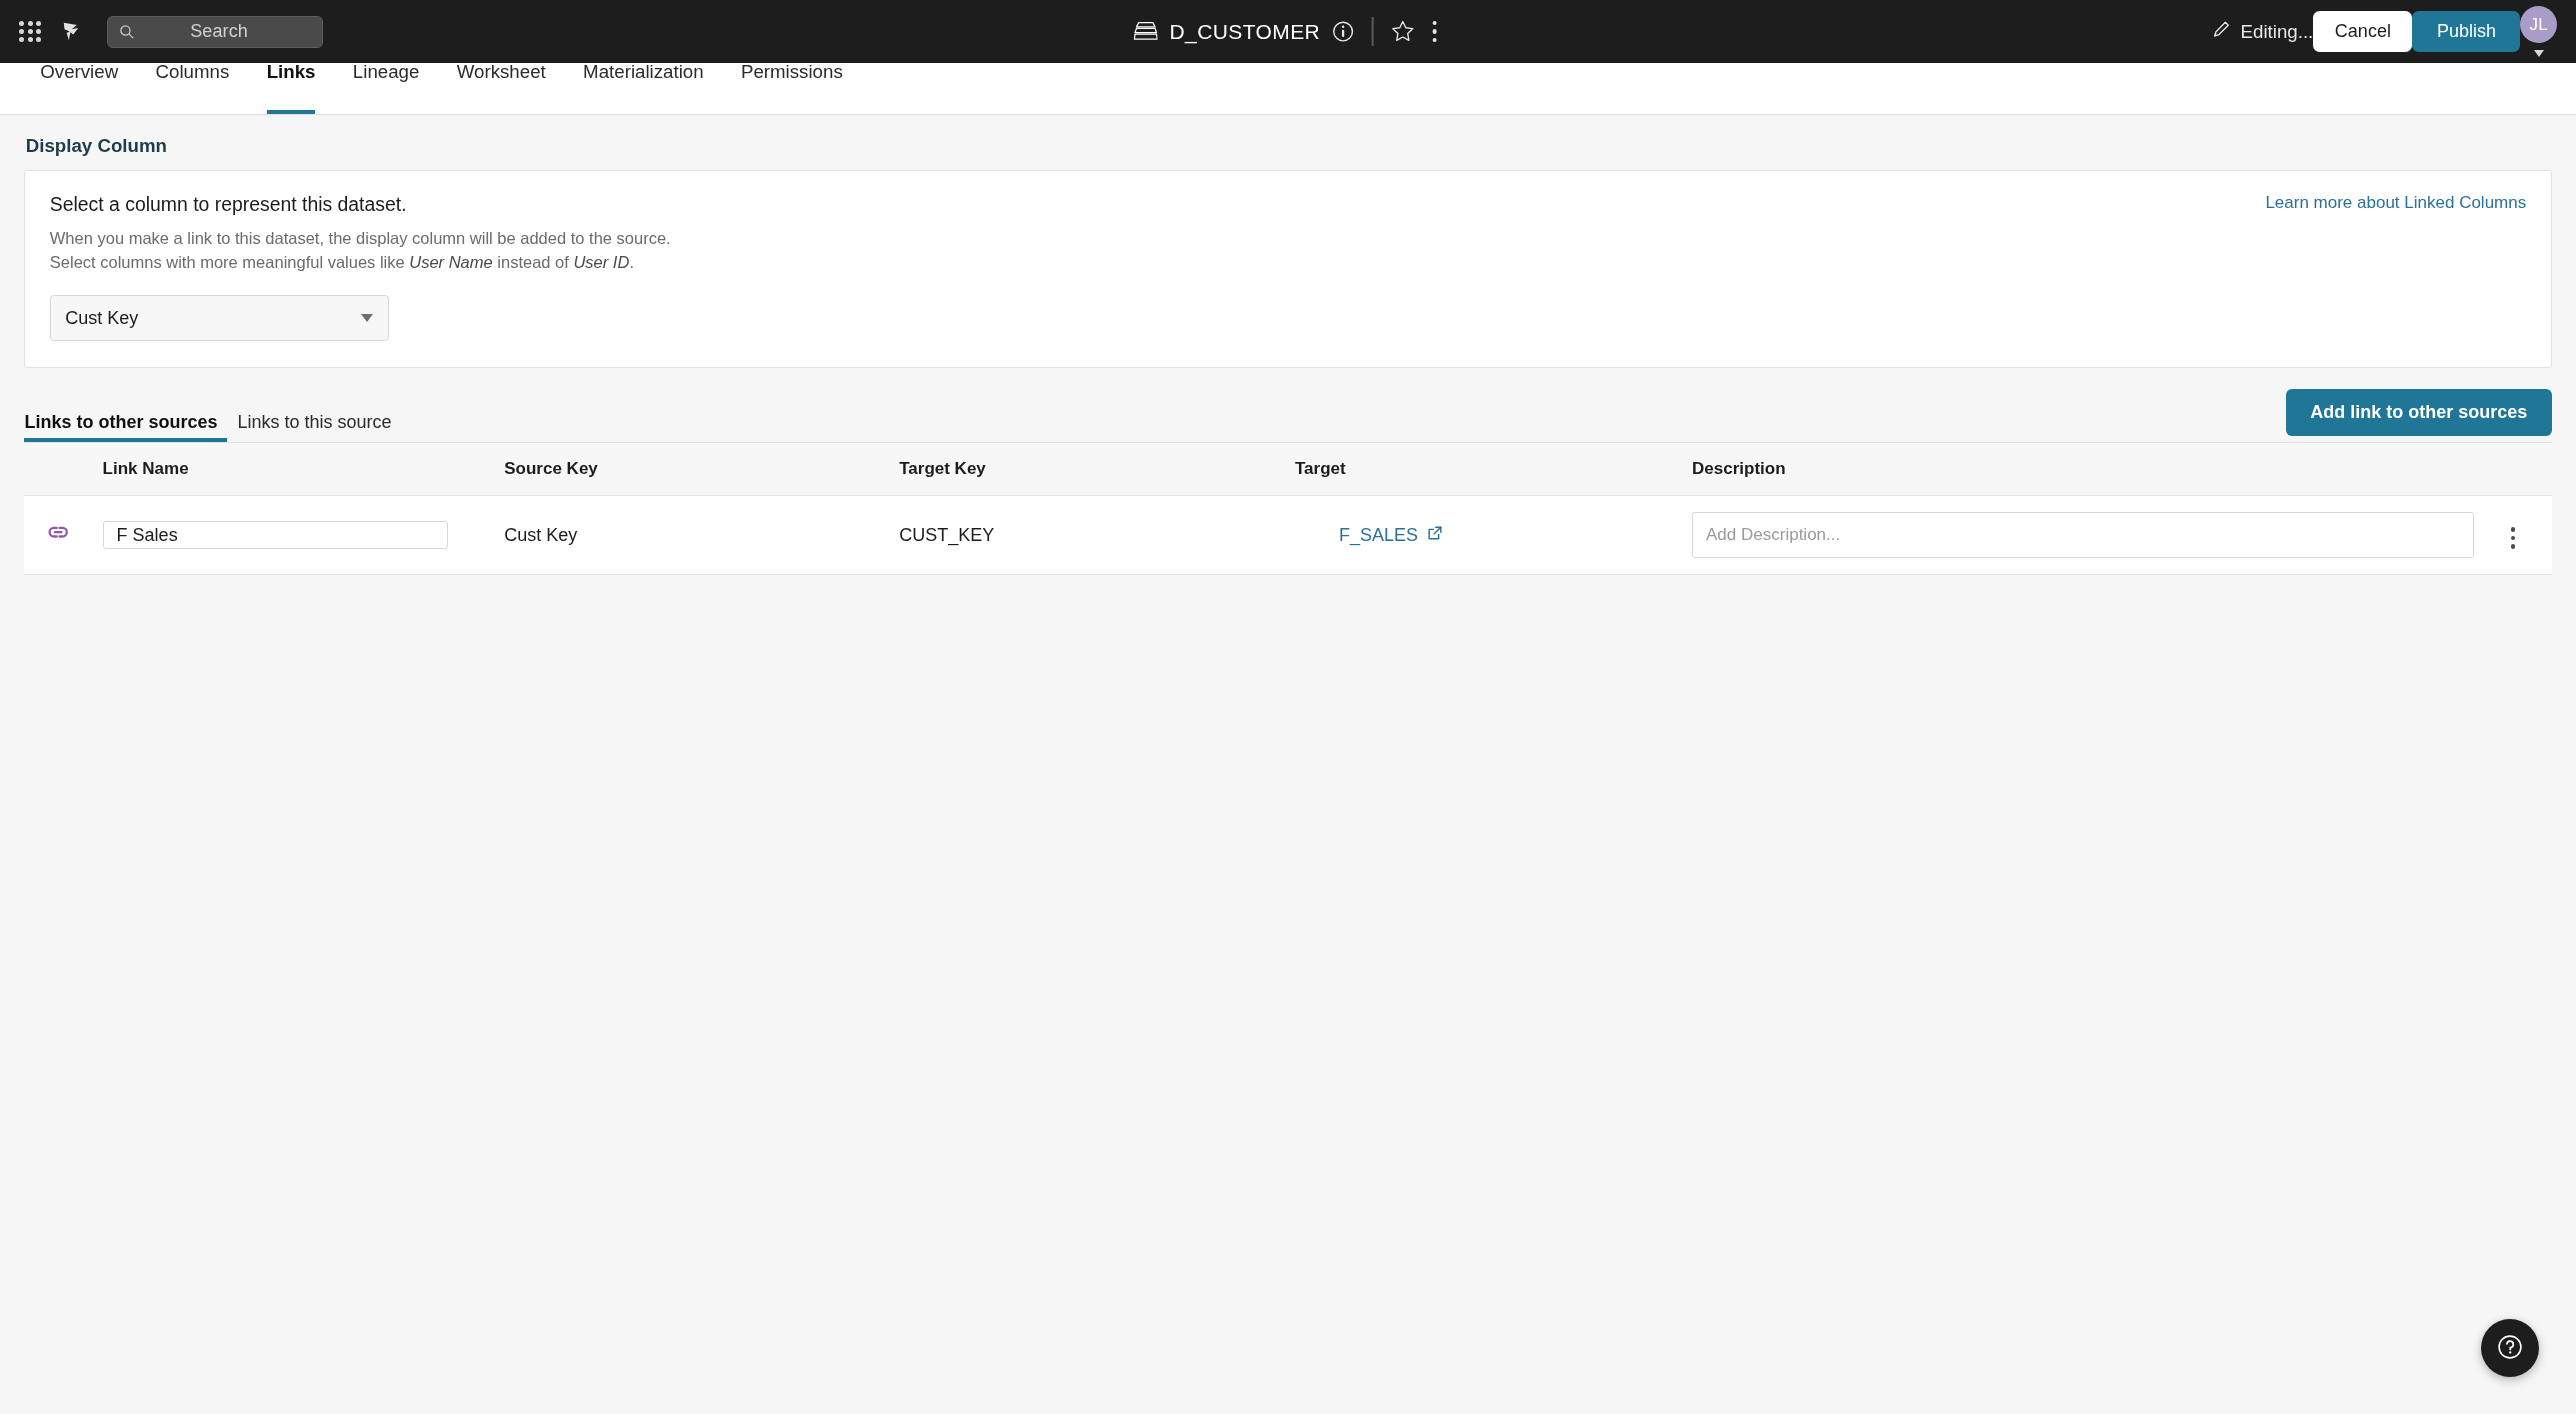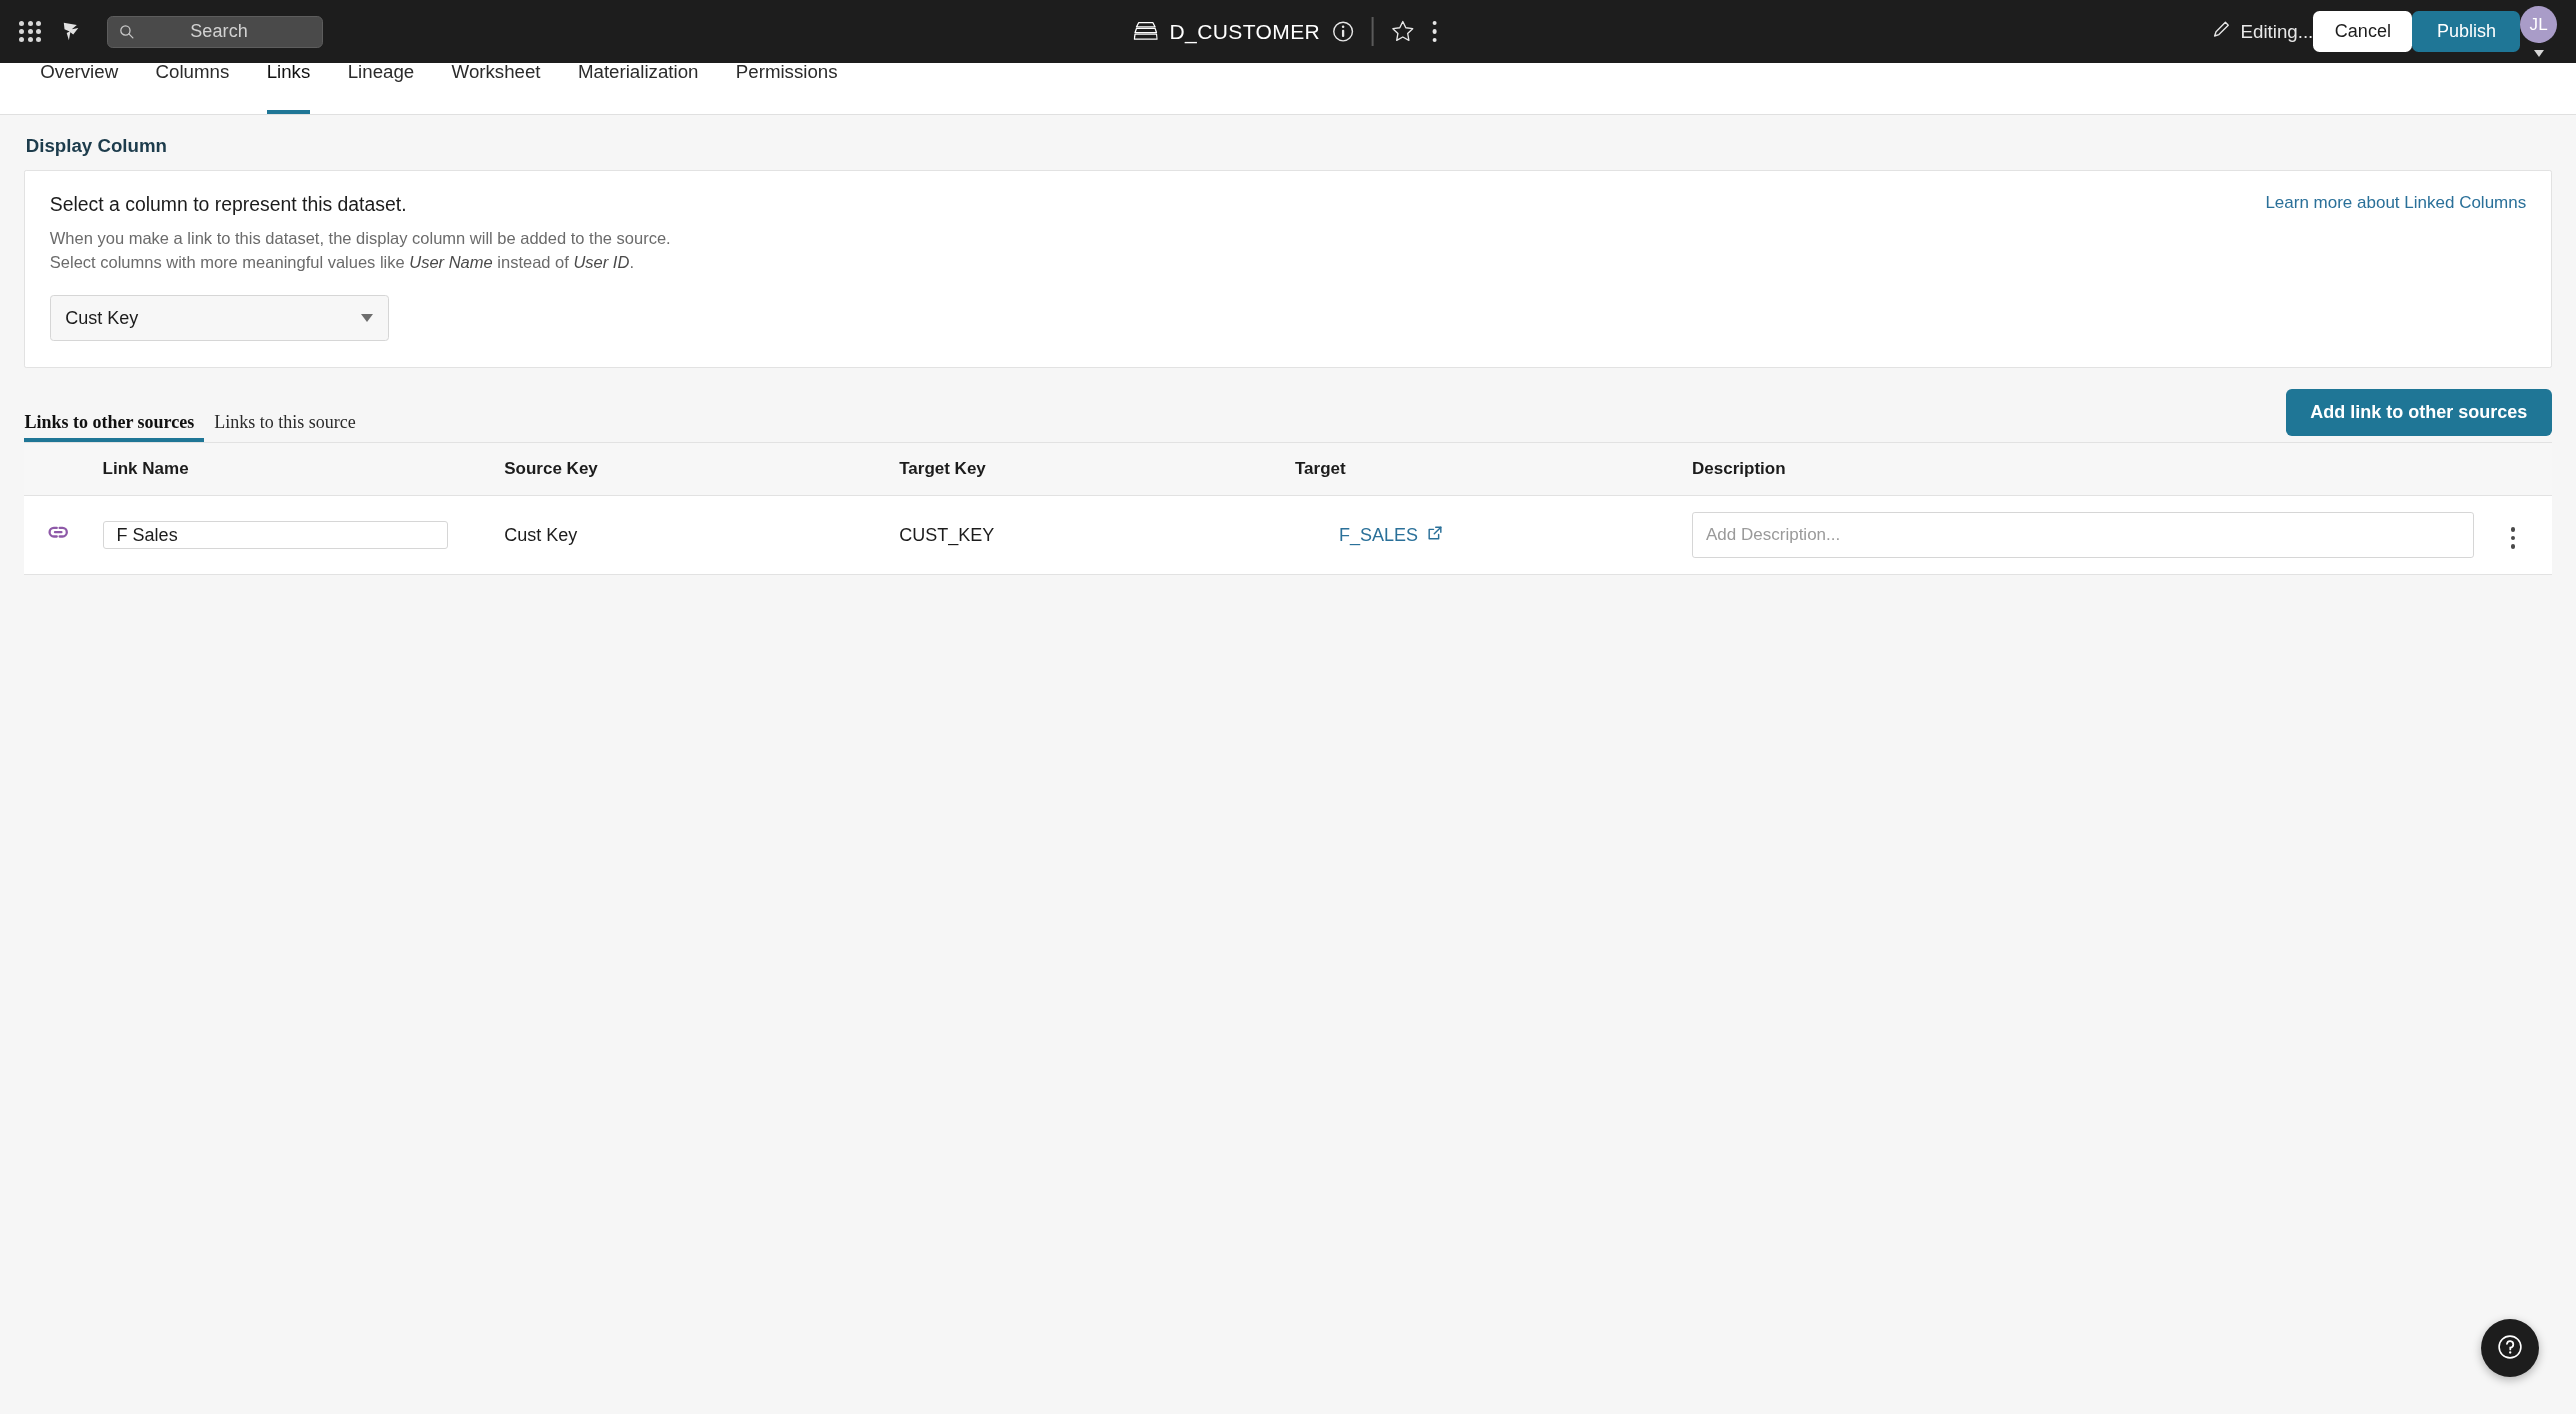--- a/index.html
+++ b/index.html
@@ -100,21 +100,21 @@
     gap: 0;
   }
   .tab {
     font-size: 18.7px;
     color: #2b2b2b;
     padding: 0 18.7px 11.5px 18.7px;
     cursor: pointer;
     position: relative;
     line-height: 1;
   }
-  .tab.active { font-weight: normal; color: #111111; }
+  .tab.active { font-weight: bold; color: #111111; }
   .tab.active::after {
     content: "";
     position: absolute;
     left: 18.7px; right: 18.7px; bottom: 0;
     height: 3.6px; background: #1f7696;
   }
 
   
   .body-wrap { padding: 0 24.4px; }
 
@@ -162,21 +162,21 @@
   
   .subtabs {
     display: flex; align-items: flex-end;
     margin-top: 29px;
     position: relative;
     height: 45px;
   }
   .subtab {
     font-size: 18px; color: #2b2b2b;
     padding: 0 10px 11.5px 10px;
-    cursor: pointer; position: relative; line-height: 1; font-family: Liberation Serif, serif;
+    cursor: pointer; position: relative; line-height: 1;
   }
   .subtab:first-child { padding-left: 0; }
   .subtab.active { font-weight: bold; color: #111111; }
   .subtab.active::after {
     content: "";
     position: absolute;
     left: 0; right: 0; bottom: 0;
     height: 4.3px; background: #1f7696;
   }
   .btn-addlink {

